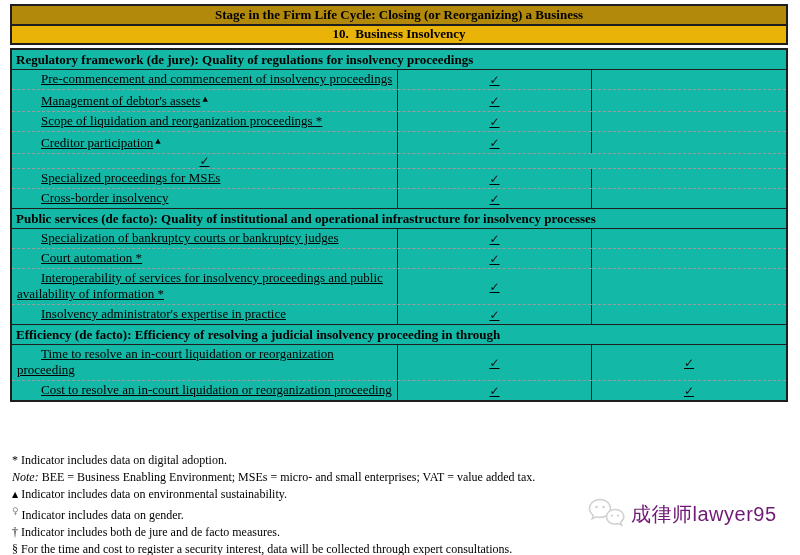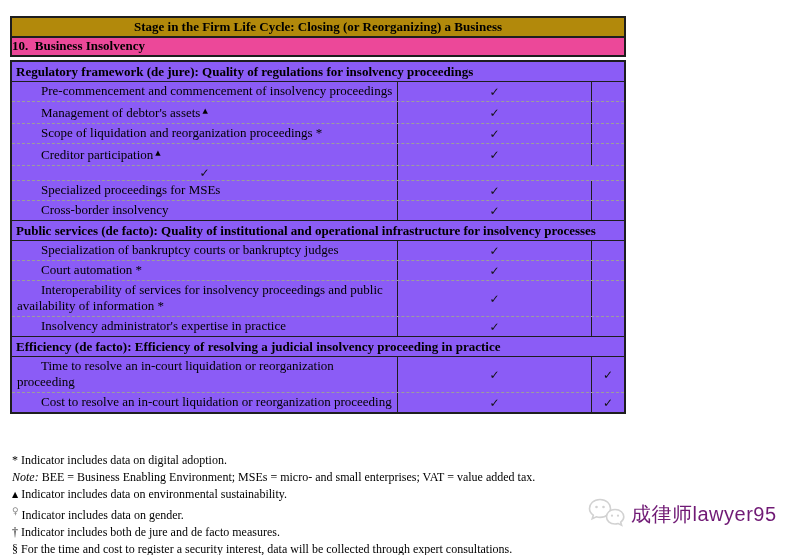--- a/index.html
+++ b/index.html
@@ -2,39 +2,39 @@
 <html><head>
 <meta charset="utf-8">
 <style>
   * { margin:0; padding:0; box-sizing:border-box; }
   html,body { background:#ffffff; }
   .page {
     position:relative; width:800px; height:555px; background:#ffffff;
     font-family:"Liberation Serif","DejaVu Serif",serif; color:#000;
     overflow:hidden;
   }
-  .tbl { position:absolute; left:10px; top:16px; width:616px; }
+  .tbl { position:absolute; left:10px; top:4px; width:778px; }
   .hdr1 {
     background:#B2890B; border:2px solid #1e1e1e;
     text-align:center; font-weight:bold; font-size:13px; line-height:15px;
     padding:1px 0 2px 0;
   }
   .hdr2 {
-    background:#ec4899; border:2px solid #1e1e1e; border-top:none;
-    text-align:left; font-weight:bold; font-size:13px; line-height:14px;
+    background:#eab308; border:2px solid #1e1e1e; border-top:none;
+    text-align:center; font-weight:bold; font-size:13px; line-height:14px;
     padding:1px 0 2px 0; white-space:pre-wrap;
   }
   .gap { height:3px; }
-  .tbl-body { border:2px solid #1e1e1e; background:#8b5cf6; }
+  .tbl-body { border:2px solid #1e1e1e; background:#14b8a6; }
   .section + .section { border-top:1.5px solid #1e1e1e; }
   .section-header {
     font-weight:bold; font-size:13px; line-height:15px;
     padding:2px 3px 2px 4px; border-bottom:1.5px solid #1e1e1e;
   }
-  .row { display:grid; grid-template-columns:386px 194px 1fr; align-items:stretch; }
+  .row { display:grid; grid-template-columns:386px 194px 1fr; align-items:stretch;text-decoration:underline; }
   .row + .row { border-top:1px dashed #9c9c9c; }
   .cell-label {
     padding:1px 4px 2px 5px; text-indent:24px;
     font-size:13px; line-height:16px; border-right:1.5px solid #1e1e1e;
   }
   .cell-check {
     display:flex; align-items:center; justify-content:center;
     font-family:"DejaVu Sans",sans-serif; font-size:12px; font-weight:bold; color:#111;
   }
   .cell-check.c2 { border-right:1.5px solid #1e1e1e; }
@@ -136,21 +136,21 @@
 
   <div class="row">
     <div class="cell-label"><span>Insolvency administrator's expertise in practice</span></div>
     <div class="cell-check c2">✓</div>
     <div class="cell-check c3"></div>
   </div>
 </div>
   </div>
 
   <div class="section">
-    <div class="section-header">Efficiency (de facto): Efficiency of resolving a judicial insolvency proceeding in practice</div>
+    <div class="section-header">Efficiency (de facto): Efficiency of resolving a judicial insolvency proceeding in through</div>
     <div class="rows">
   <div class="row">
     <div class="cell-label"><span>Time to resolve an in-court liquidation or reorganization proceeding</span></div>
     <div class="cell-check c2">✓</div>
     <div class="cell-check c3">✓</div>
   </div>
 
   <div class="row">
     <div class="cell-label"><span>Cost to resolve an in-court liquidation or reorganization proceeding</span></div>
     <div class="cell-check c2">✓</div>

